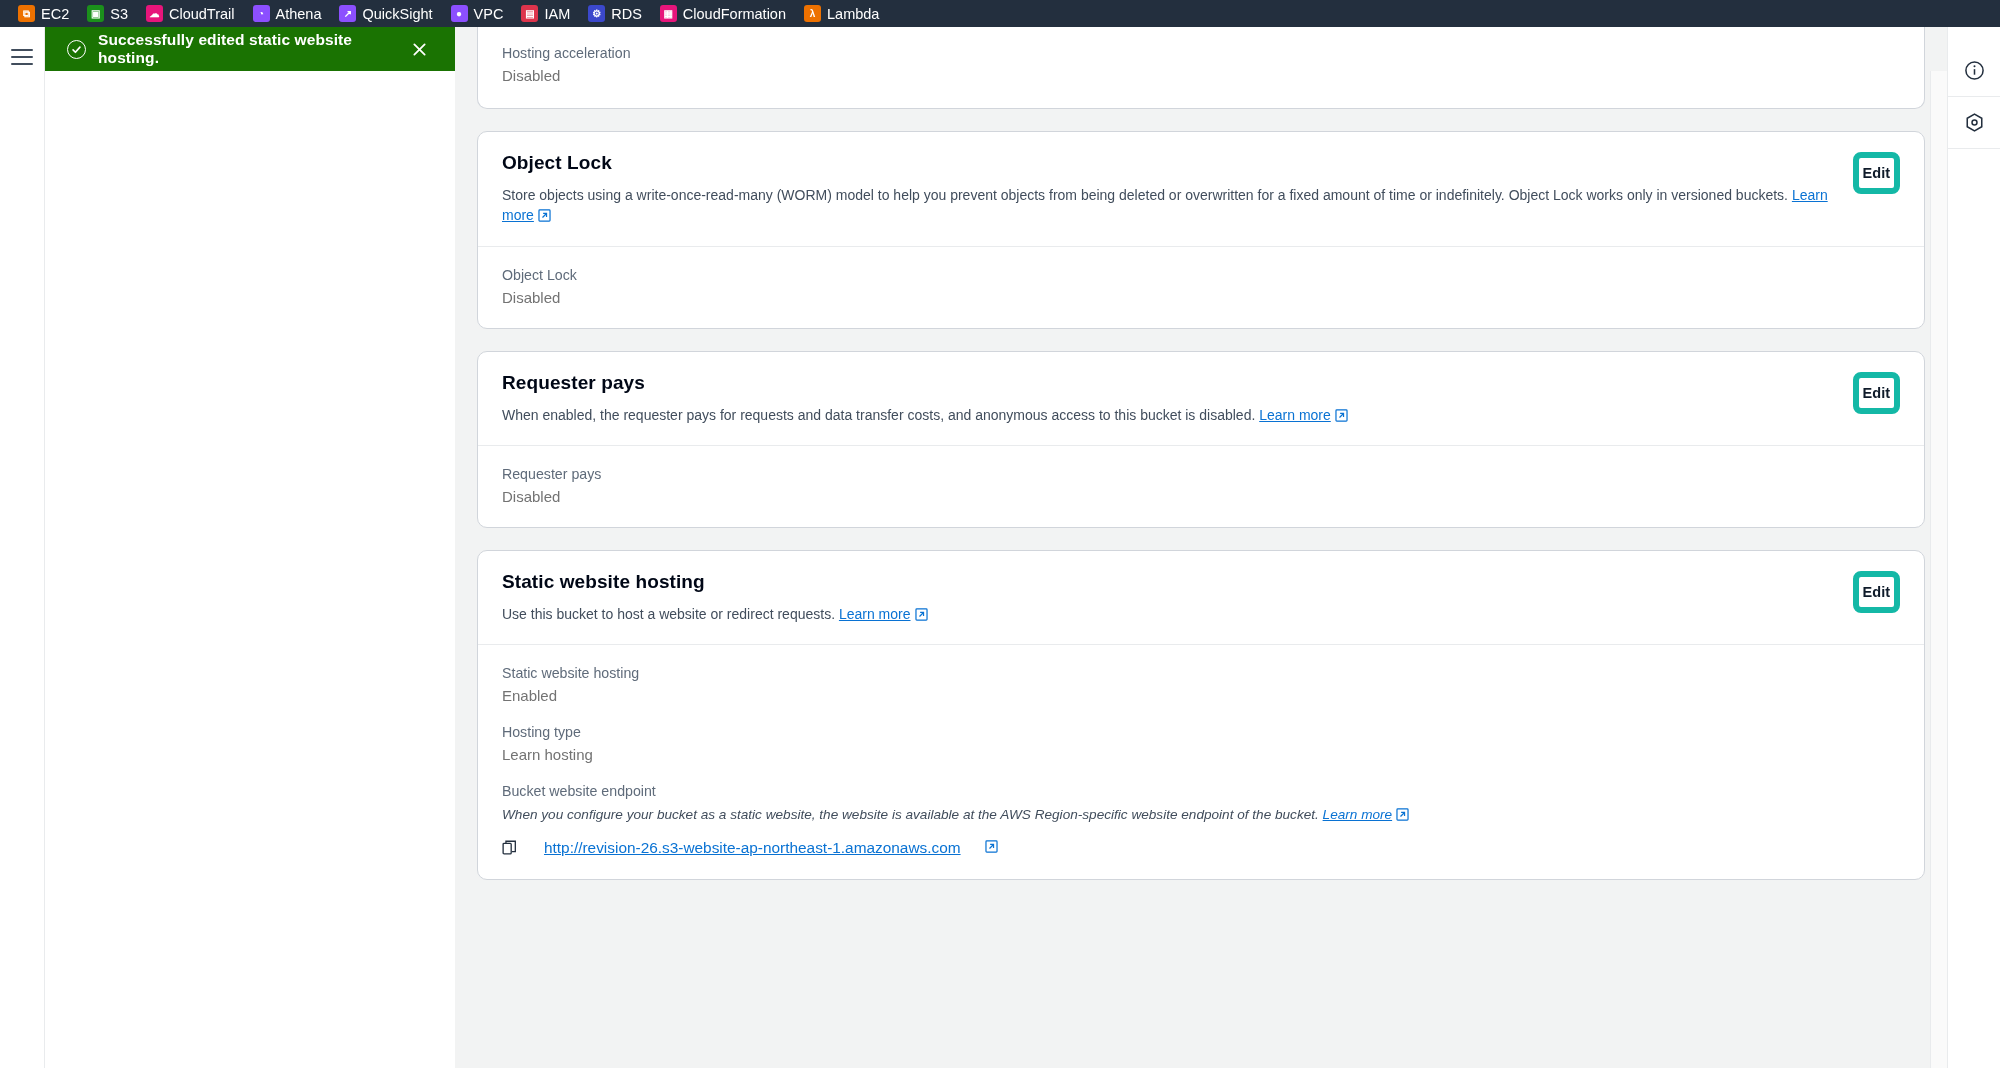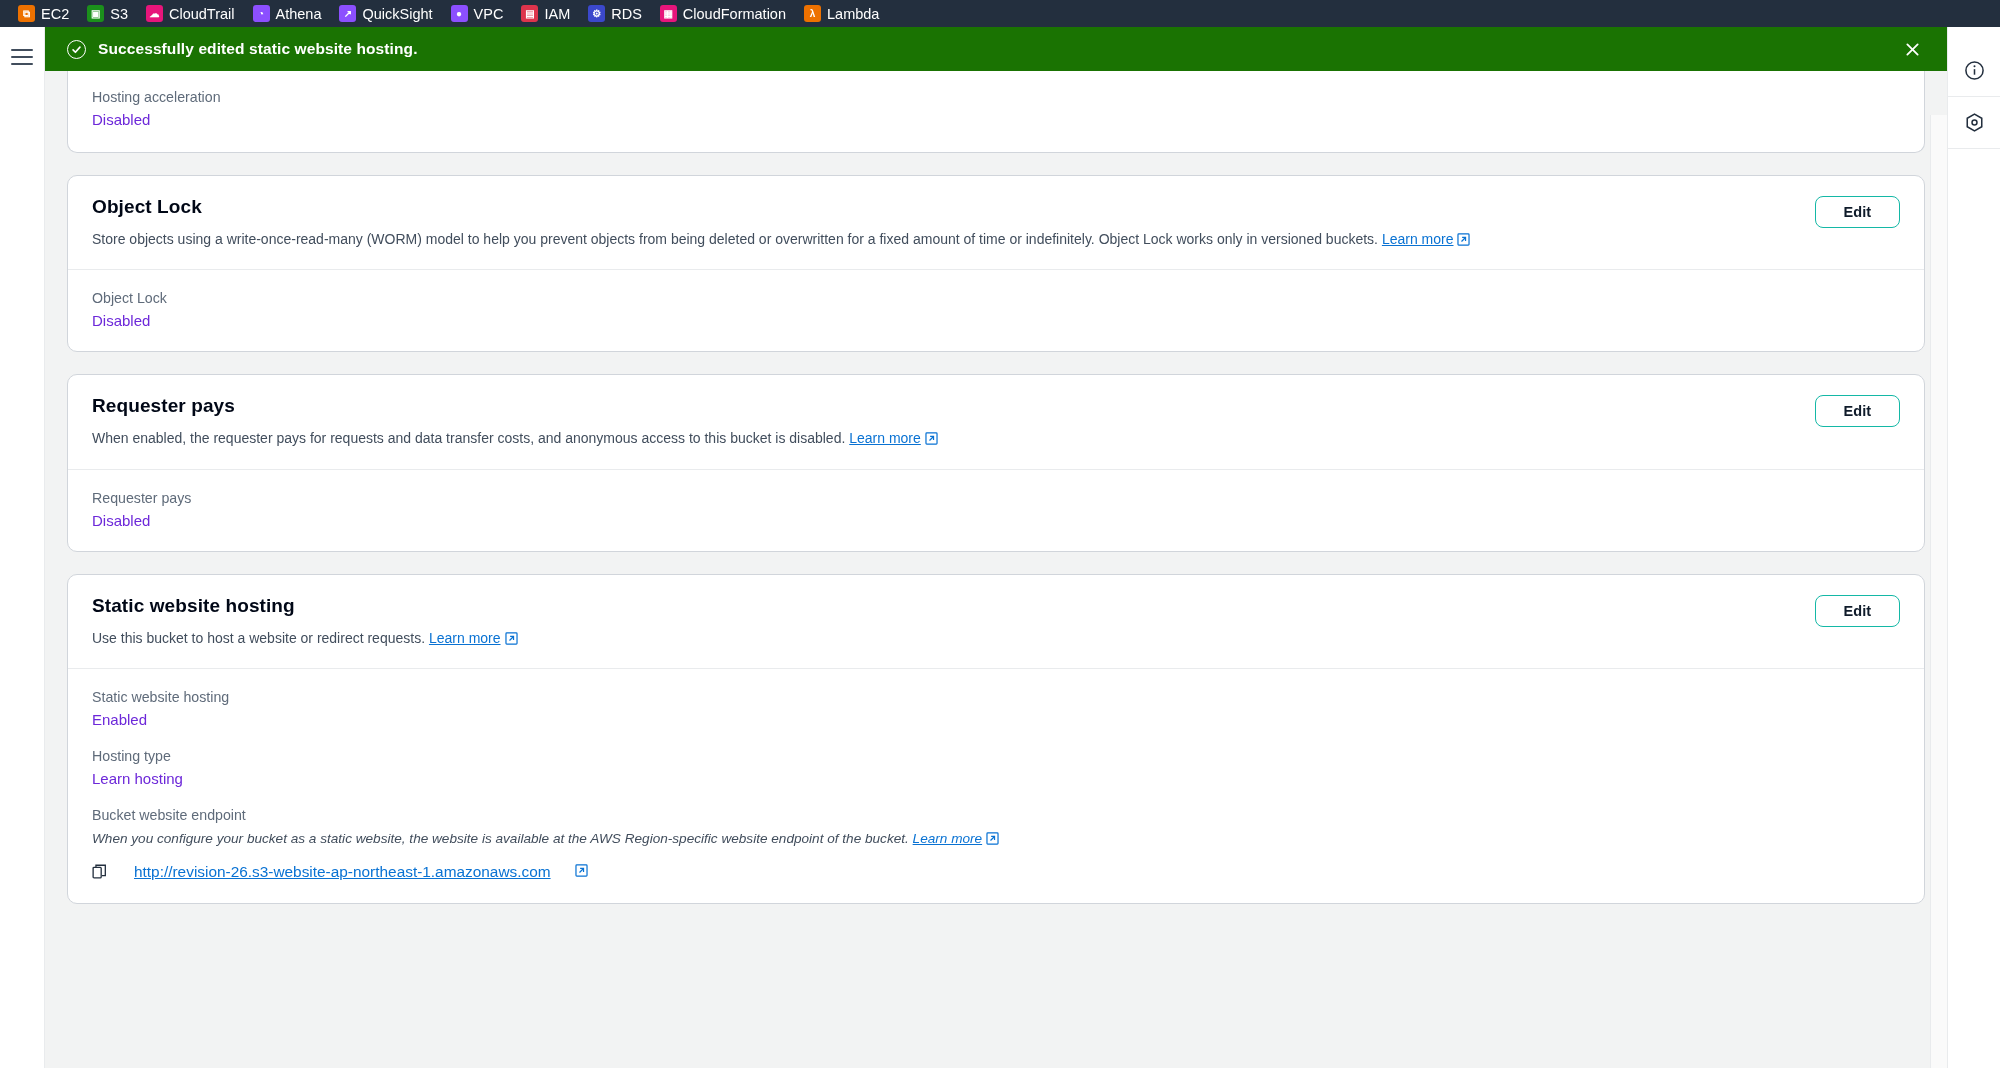--- a/index.html
+++ b/index.html
@@ -50,21 +50,21 @@
   }
   .hamburger { width: 22px; cursor: pointer; }
   .hamburger span {
     display: block; height: 2px; background: #414d5c;
     margin-bottom: 5px; border-radius: 1px;
   }
 
   
   .center-col {
     flex: 1 1 auto;
-    display: flex; flex-direction: column;
+    display: flex; flex-direction: row;
     min-width: 0;
     position: relative;
     justify-content: space-between;
   }
 
   
   .flash {
     background: #1a7302;
     color: #ffffff;
     height: 44px;
@@ -112,36 +112,36 @@
   }
   .card-head-text { flex: 1 1 auto; min-width: 0; }
   .card-title {
     font-size: 19px; font-weight: bold; color: #000716;
     letter-spacing: .1px; margin-bottom: 11px;
   }
   .card-desc { font-size: 14px; color: #414d5c; line-height: 1.45; }
 
   .btn {
     background: #ffffff;
-    border: 1px solid #14b8a6;
+    border: 6px solid #14b8a6;
     border-radius: 8px;
     color: #0f1b2a;
     font-size: 14.5px; font-weight: bold;
-    padding: 7px 28px;
+    padding: 7px 4px;
     cursor: pointer;
     flex: 0 0 auto;
     font-family: "Liberation Sans", sans-serif;
   }
 
   .card-body { padding: 20px 24px 22px 24px; }
 
   .field { margin-bottom: 20px; }
   .field:last-child { margin-bottom: 0; }
   .field-label { font-size: 14.2px; color: #5f6b7a; margin-bottom: 6px; }
-  .field-value { font-size: 15px; color: #6d28d9; }
+  .field-value { font-size: 15px; color: #737373; }
   .field-desc { font-size: 13.6px; color: #414d5c; margin: 4px 0 12px 0; line-height:1.45;font-style:italic; }
 
   a.link, .link {
     color: #0972d3; text-decoration: underline; cursor: pointer;
     font-size: inherit;
   }
   .ext-ico { display:inline-block; vertical-align: -2px; margin-left: 4px; }
   .ext-ico svg { width: 13px; height: 13px; }
 
   .endpoint-row { display: flex; align-items: center; gap: 27px; }

